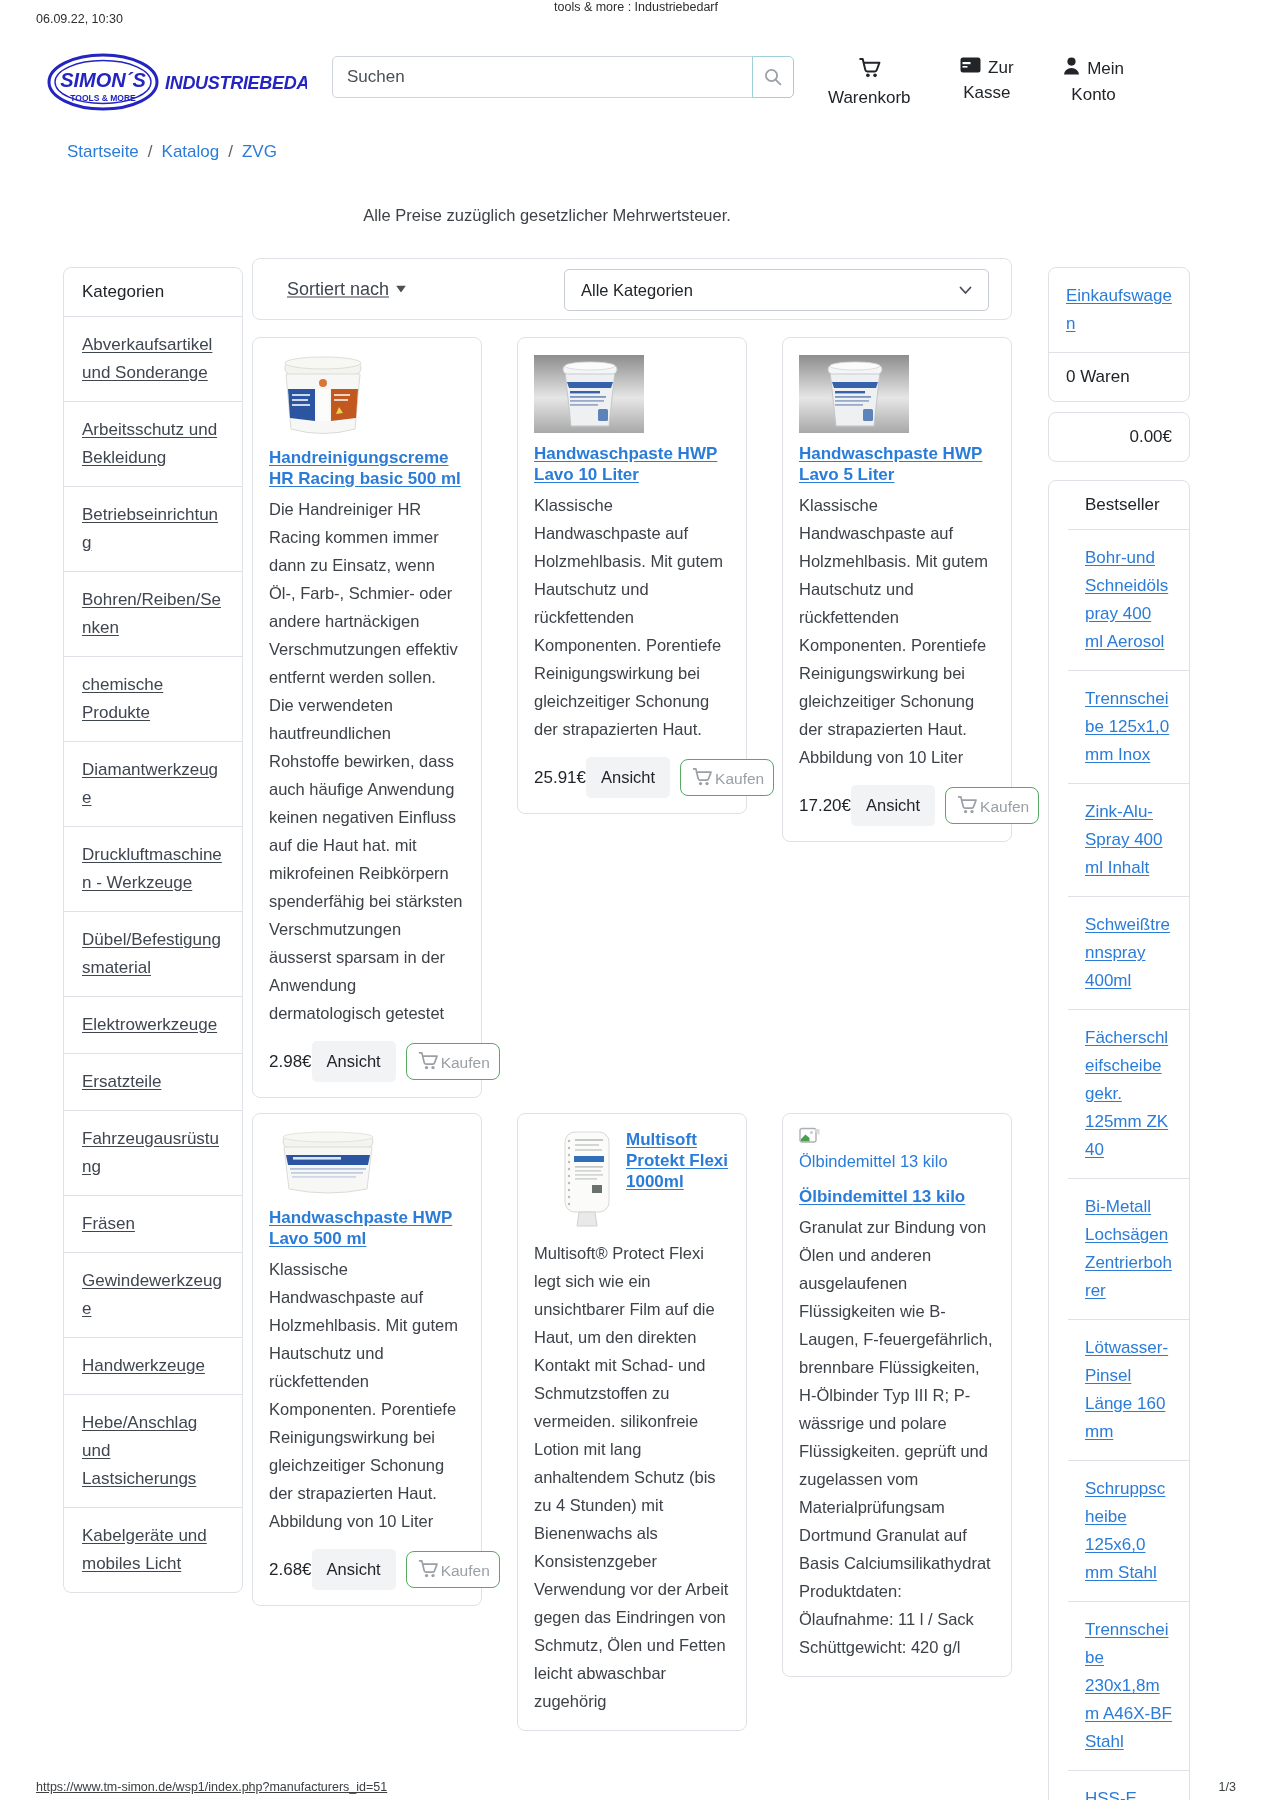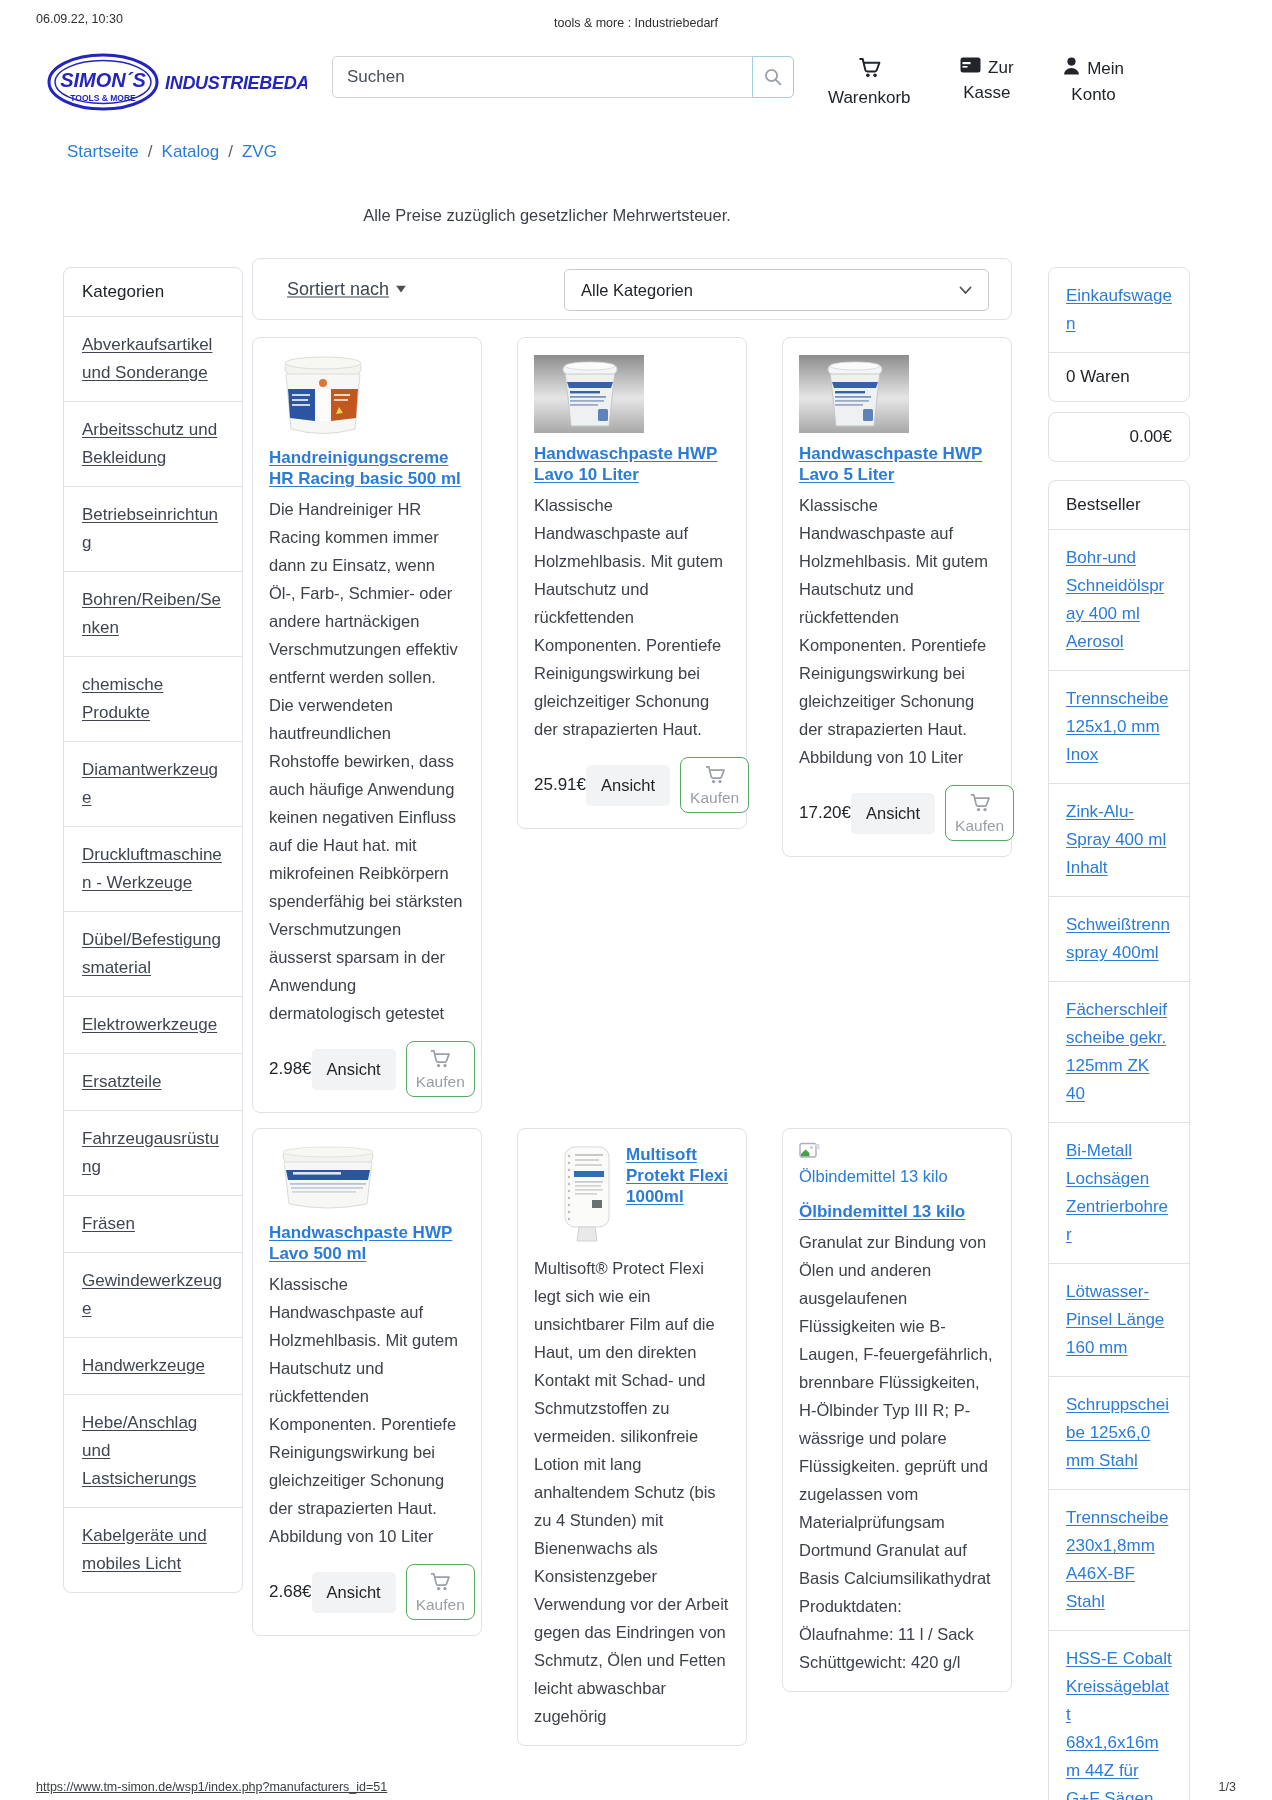--- a/index.html
+++ b/index.html
@@ -2,21 +2,21 @@
 <html lang="de"><head>
 <meta charset="utf-8">
 <style>
   * { margin:0; padding:0; box-sizing:border-box; }
   html,body { background:#ffffff; }
   body { font-family:"Liberation Sans", sans-serif; color:#212529; }
   .page { position:relative; width:1272px; height:1800px; background:#fff; overflow:hidden; margin:0 auto; }
 
   
   .print-date { position:absolute; top:12px; left:36px; font-size:12.5px; color:#2e2e2e; }
-  .print-title { position:absolute; top:16px; left:0; width:100%; text-align:center; font-size:12.5px; color:#2e2e2e; }
+  .print-title { position:absolute; top:0; left:0; width:100%; text-align:center; font-size:12.5px; color:#2e2e2e; }
   .footer-url { position:absolute; bottom:6px; left:36px; font-size:12.5px; color:#3c4043;text-decoration:underline; }
   .footer-page { position:absolute; bottom:6px; right:36px; font-size:12.5px; color:#3c4043; }
 
   
   .logo { position:absolute; left:47px; top:50px; display:block; text-decoration:none; }
   .search { position:absolute; left:332px; top:56px; display:flex; align-items:stretch; }
   .search input { width:421px; height:42px; border:1px solid #ced4da; border-radius:5px 0 0 5px; padding:0 14px; font-size:17px; font-family:"Liberation Sans",sans-serif; color:#495057; outline:none; }
   .search input::placeholder { color:#495057; opacity:1; }
   .search-btn { width:42px; height:42px; background:#fff; border:1px solid #9fd0dc; border-radius:0 5px 5px 0; margin-left:-1px; display:flex; align-items:center; justify-content:center; cursor:pointer; }
   .hnav { position:absolute; left:828px; top:57px; width:296px; display:flex; justify-content:space-between; }
@@ -44,35 +44,35 @@
 
   
   .grid { position:absolute; left:252px; top:337px; width:760px; display:grid; grid-template-columns:repeat(3,230px); column-gap:35px; row-gap:15px; align-items:start; }
   .card { border:1px solid #dee2e6; border-radius:8px; background:#fff; padding:13px 16px 15px; }
   .pimg { margin:4px 0 10px; line-height:0; }
   .ptitle { display:inline-block; font-size:17px; font-weight:700; line-height:21px; color:#2a7cd8; text-decoration:underline; text-underline-offset:2px; }
   .pdesc { margin-top:6px; font-size:16.5px; line-height:28px; color:#3d4249; word-break:break-word; }
   .prow { margin-top:14px; display:flex; align-items:center; }
   .price { font-size:17px; color:#212529; }
   .btn-view { margin-left:auto; background:#f1f3f4; border:none; border-radius:5px; padding:11px 15px; font-size:16.5px; color:#1f2327; font-family:"Liberation Sans",sans-serif; cursor:pointer; }
-  .btn-buy { margin-left:10px; background:#fff; border:1.5px solid #57a863; border-radius:8px; padding:7px 9px 5px; display:flex; flex-direction:column; align-items:center; gap:1px; font-size:15.5px; color:#9aa0a6; font-family:"Liberation Sans",sans-serif; cursor:pointer; }
+  .btn-buy { margin-left:10px; background:#fff; border:1.5px solid #57a863; border-radius:8px; padding:7px 9px 5px; display:flex; flex-direction:row; align-items:center; gap:1px; font-size:15.5px; color:#9aa0a6; font-family:"Liberation Sans",sans-serif; cursor:pointer; }
   .p5head { display:flex; gap:12px; margin:2px 0 4px; }
   .p5head .pimg { margin:0 0 0 24px; }
   .p6alt { display:block; color:#2a7cd8; font-size:16.5px; line-height:26px; margin-bottom:12px; cursor:pointer; }
   .p6alt .alt-icn { display:block; margin-bottom:2px; line-height:0; }
 
   
   .rcol { position:absolute; left:1048px; top:267px; width:142px; }
   .rbox { border:1px solid #dee2e6; border-radius:8px; background:#fff; }
   .r-sec { padding:14px 17px; }
   .r-sec + .r-sec { border-top:1px solid #dee2e6; }
   .r-link { font-size:17px; line-height:28px; color:#2a7cd8; text-decoration:underline; text-underline-offset:2px; word-break:break-word; display:inline-block; }
   .r-plain { font-size:17px; color:#212529; }
   .r-total { text-align:right; font-size:17px; color:#212529; }
-  .rbox + .rbox { margin-top:10px; }
+  .rbox + .rbox { margin-top:10px;padding-left:19px; }
   .best-title { font-size:17px; color:#212529; }
 </style>
 </head>
 <body>
 
 <div class="page">
 
   <div class="print-date">06.09.22, 10:30</div>
   <div class="print-title">tools &amp; more : Industriebedarf</div>
 

